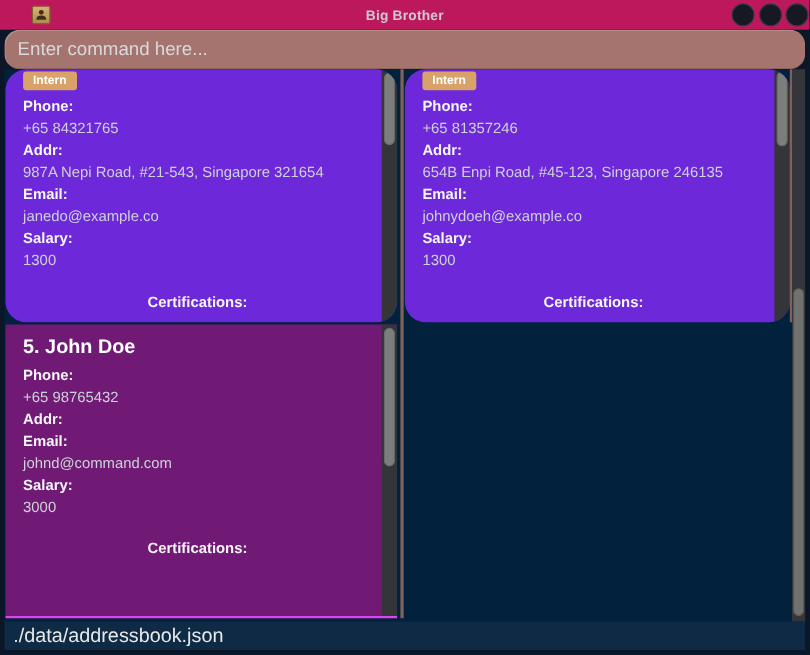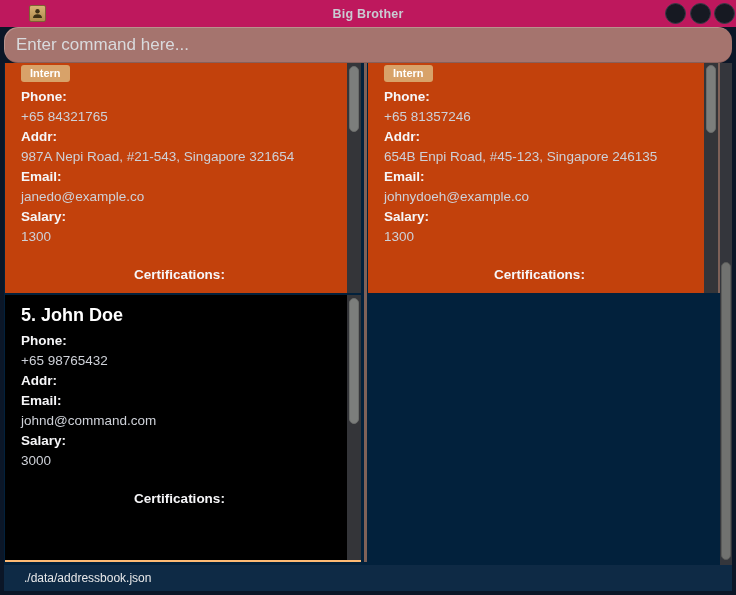--- a/index.html
+++ b/index.html
@@ -48,22 +48,22 @@
   
   .content {
     position:absolute; left:4px; top:63px; width:728px; height:502px;
     background:#02213c;
   }
 
   .card {
     position:absolute; display:flex; overflow:hidden;
   }
   .card-body { flex:1; padding:0 4px 0 12px; overflow:hidden; }
-  .card-tl, .card-tr { background:#c2410c; }
-  .card-bl { background:#000000; border-bottom:2px solid #fdba74; }
+  .card-tl, .card-tr { background:#6d28d9;border-radius:19px; }
+  .card-bl { background:#701a75; border-bottom:2px solid #d946ef; }
   .card-tl { left:1px;   top:0;     width:356px; height:230px; }
   .card-bl { left:1px;   top:232px; width:356px; height:267px; }
   .card-tr { left:364px; top:0;     width:350px; height:230px; }
   .card-bl .card-body { padding-top:8px; }
 
   .badge {
     display:inline-block; margin:-5px 0 5px 4px; padding:2px 9px 3px;
     background:#d8a269; border-radius:3px;
     font-size:11px; font-weight:bold; color:#ffffff;
   }
@@ -100,21 +100,21 @@
   .outer-thumb {
     position:absolute; left:1px; top:199px; width:10px; height:298px;
     background:#717270; border:1px solid #5a5b59; border-radius:5px;
   }
 
   
   .statusbar {
     position:absolute; left:4px; top:565px; width:728px; height:26px;
     background:#0e2a45; display:flex; align-items:center;
   }
-  .statusbar .path { font-size:12px; color:#e8e9ea; padding-left:20px; }
+  .statusbar .path { font-size:18px; color:#e8e9ea; padding-left:8px; }
 </style>
 </head>
 <body>
 
 <div class="titlebar">
   <div class="app-icon">
     <svg width="11" height="11" viewBox="0 0 11 11">
       <circle cx="5.5" cy="3.2" r="2.2" fill="#3e3015"></circle>
       <path d="M1 10 Q1 6.2 5.5 6.2 Q10 6.2 10 10 Z" fill="#3e3015"></path>
     </svg>

